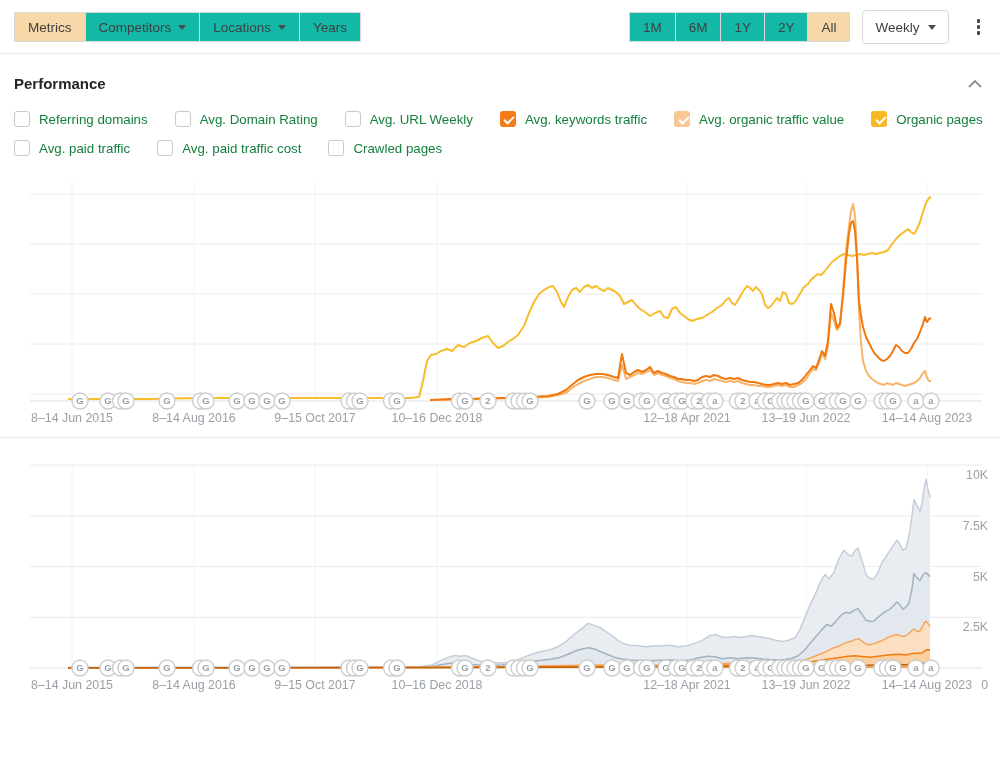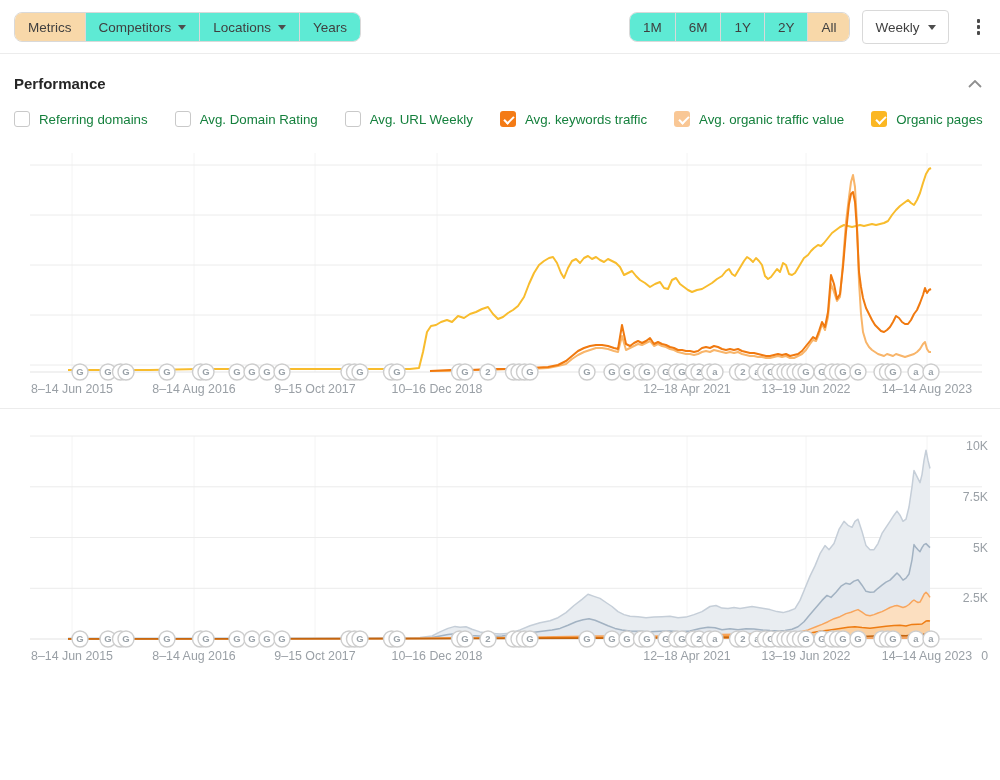--- a/index.html
+++ b/index.html
@@ -3,22 +3,22 @@
 <meta charset="utf-8">
 <style>
   * { margin:0; padding:0; box-sizing:border-box; }
   html,body { width:1000px; background:#fff; font-family:"Liberation Sans", sans-serif; color:#333; }
   body { position:relative; height:780px; overflow:hidden; }
 
   
   .toolbar { display:flex; align-items:center; justify-content:space-between;
              padding:10px 14px 9px 14px; border-bottom:1px solid #ececec; }
   .tb-left, .tb-right { display:flex; align-items:center; }
-  .btn-group { display:flex; border:1px solid #d9d9d9; border-radius:8px; overflow:hidden; }
-  .gbtn { background:#5eead4; border:none; border-right:1px solid #d9d9d9; padding:0 13px;
+  .btn-group { display:flex; border:1px solid #d9d9d9; border-radius:0; overflow:hidden; }
+  .gbtn { background:#14b8a6; border:none; border-right:1px solid #d9d9d9; padding:0 13px;
           height:28px; font-size:13.5px; color:#3f3f3f; display:flex; align-items:center; gap:7px;
           font-family:"Liberation Sans", sans-serif; cursor:pointer; white-space:nowrap; }
   .gbtn:last-child { border-right:none; }
   .gbtn.active { background:#f8d8a9; }
   .caret { width:0; height:0; border-left:4px solid transparent; border-right:4px solid transparent;
            border-top:5px solid #4d4d4d; display:inline-block; }
   .single-btn { display:flex; border:1px solid #d9d9d9; border-radius:4px; background:#fff;
                 height:34px; align-items:center; padding:0 12px; font-size:13.5px; color:#3f3f3f;
                 gap:8px; margin-left:12px; cursor:pointer; white-space:nowrap; }
   .kebab { display:flex; flex-direction:column; gap:2.5px; margin-left:22px; padding:4px 6px; cursor:pointer; }
@@ -123,20 +123,34 @@
         <span class="box on" style="background: rgb(244, 123, 22);"></span>
         <span class="chk-label">Avg. keywords traffic</span>
       </label>
       <label class="chk">
         <span class="box on" style="background: rgb(249, 199, 149);"></span>
         <span class="chk-label">Avg. organic traffic value</span>
       </label>
       <label class="chk">
         <span class="box on" style="background: rgb(251, 183, 35);"></span>
         <span class="chk-label">Organic pages</span>
+      </label>
+    </div>
+  <div class="check-row second" id="metrics-row-2">
+      <label class="chk">
+        <span class="box"></span>
+        <span class="chk-label">Avg. paid traffic</span>
+      </label>
+      <label class="chk">
+        <span class="box"></span>
+        <span class="chk-label">Avg. paid traffic cost</span>
+      </label>
+      <label class="chk">
+        <span class="box"></span>
+        <span class="chk-label">Crawled pages</span>
       </label>
     </div>
 </div>
 
 <div class="chart-wrap">
   <svg id="chart1" width="1000" height="265">
       <line x1="72" y1="16" x2="72" y2="235" stroke="#f4f4f4" stroke-width="1"></line>
       <line x1="194" y1="16" x2="194" y2="235" stroke="#f4f4f4" stroke-width="1"></line>
       <line x1="315" y1="16" x2="315" y2="235" stroke="#f4f4f4" stroke-width="1"></line>
       <line x1="437" y1="16" x2="437" y2="235" stroke="#f4f4f4" stroke-width="1"></line>

